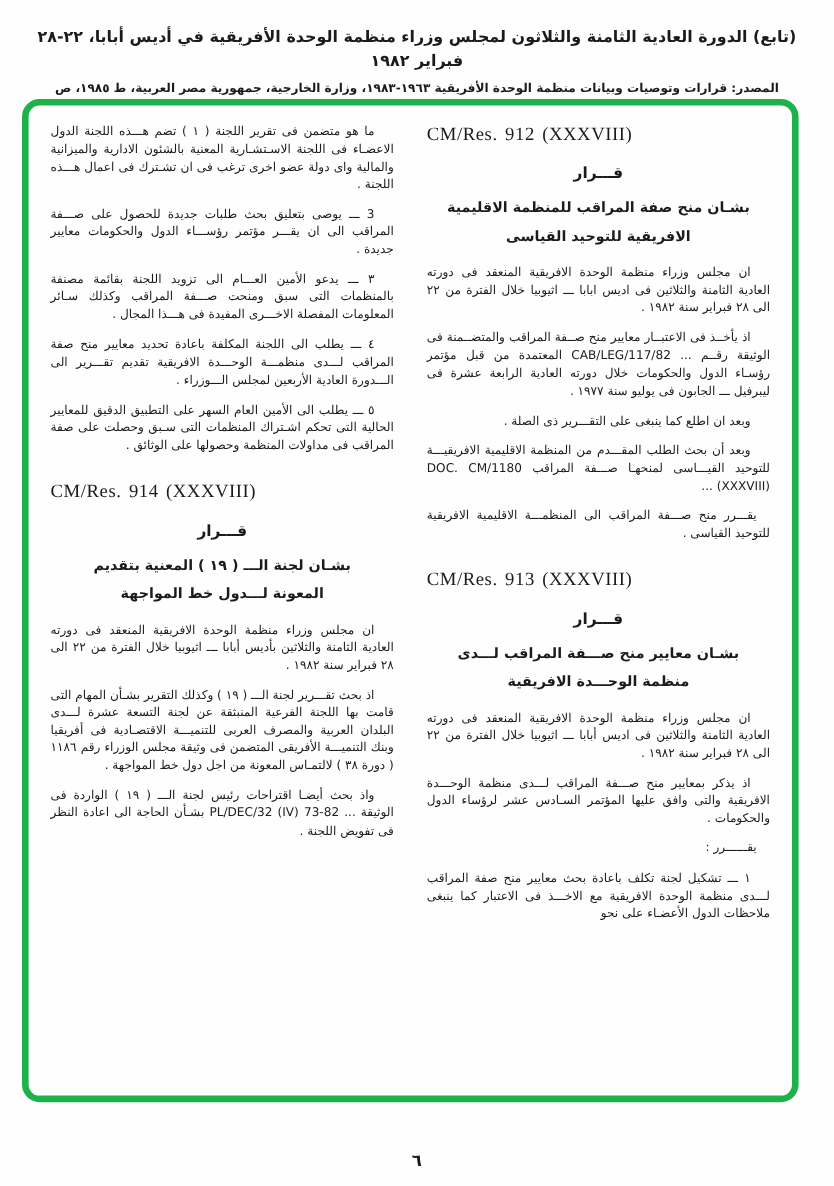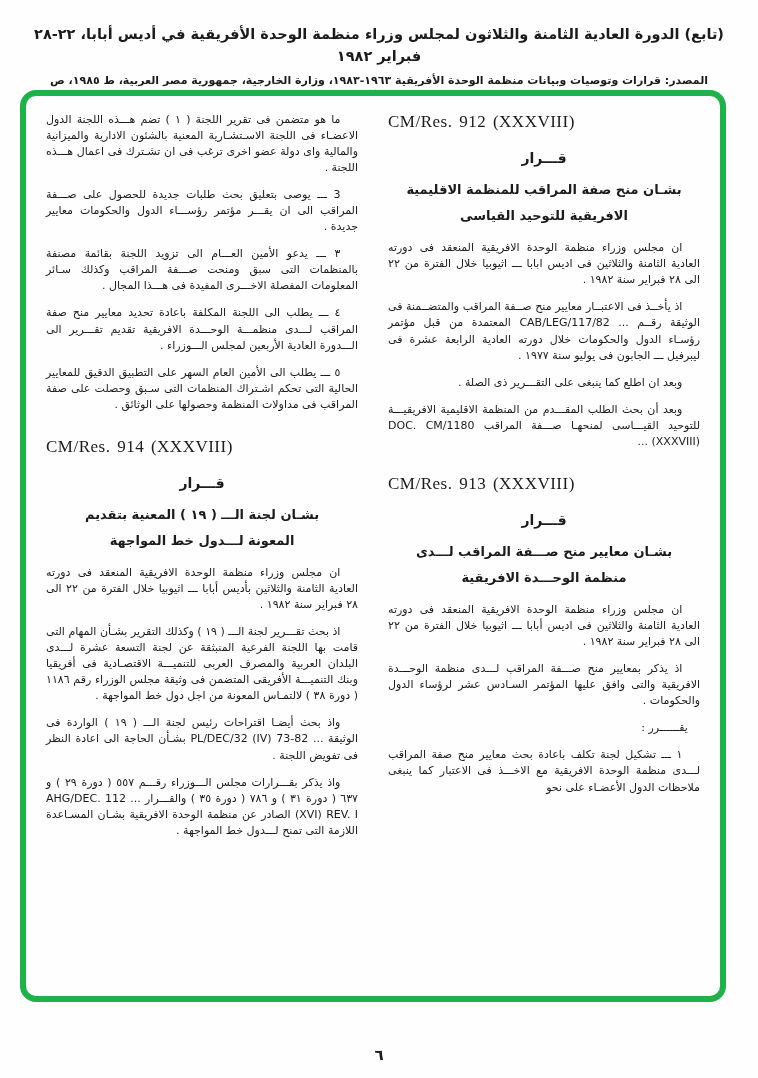--- a/index.html
+++ b/index.html
@@ -93,20 +93,21 @@
 
       <div class="col">
         <div class="ref">CM/Res. 912  (XXXVIII)</div>
         <div class="res-title">قـــرار</div>
         <div class="res-subtitle">بشـان منح صفة المراقب للمنظمة الاقليمية</div>
         <div class="res-subtitle last">الافريقية للتوحيد القياسى</div>
         <div class="para">ان مجلس وزراء منظمة الوحدة الافريقية المنعقد فى دورته العادية الثامنة والثلاثين فى اديس ابابا ـــ اثيوبيا خلال الفترة من ٢٢ الى ٢٨ فبراير سنة ١٩٨٢ .</div>
         <div class="para">اذ يأخــذ فى الاعتبــار معايير منح صــفة المراقب والمتضــمنة فى الوثيقة رقــم ... CAB/LEG/117/82 المعتمدة من قبل مؤتمر رؤسـاء الدول والحكومات خلال دورته العادية الرابعة عشرة فى ليبرفيل ـــ الجابون فى يوليو سنة ١٩٧٧ .</div>
         <div class="para">وبعد ان اطلع كما ينبغى على التقـــرير ذى الصلة .</div>
         <div class="para">وبعد أن بحث الطلب المقـــدم من المنظمة الاقليمية الافريقيـــة للتوحيد القيـــاسى لمنحهـا صـــفة المراقب DOC. CM/1180 (XXXVIII) ...</div>
+        <div class="para decide">يقـــرر منح صـــفة المراقب الى المنظمـــة الاقليمية الافريقية للتوحيد القياسى .</div>
         <div class="ref gap">CM/Res. 913  (XXXVIII)</div>
         <div class="res-title">قـــرار</div>
         <div class="res-subtitle">بشـان معايير منح صـــفة المراقب لـــدى</div>
         <div class="res-subtitle last">منظمة الوحـــدة الافريقية</div>
         <div class="para">ان مجلس وزراء منظمة الوحدة الافريقية المنعقد فى دورته العادية الثامنة والثلاثين فى اديس أبابا ـــ اثيوبيا خلال الفترة من ٢٢ الى ٢٨ فبراير سنة ١٩٨٢ .</div>
         <div class="para">اذ يذكر بمعايير منح صـــفة المراقب لـــدى منظمة الوحـــدة الافريقية والتى وافق عليها المؤتمر السـادس عشر لرؤساء الدول والحكومات .</div>
         <div class="para decide">يقــــــرر :</div>
         <div class="para">١ ـــ تشكيل لجنة تكلف باعادة بحث معايير منح صفة المراقب لـــدى منظمة الوحدة الافريقية مع الاخـــذ فى الاعتبار كما ينبغى ملاحظات الدول الأعضـاء على نحو</div>
       </div>
 
@@ -116,21 +117,20 @@
         <div class="para">٣ ـــ يدعو الأمين العـــام الى تزويد اللجنة بقائمة مصنفة بالمنظمات التى سبق ومنحت صـــفة المراقب وكذلك سـائر المعلومات المفصلة الاخـــرى المفيدة فى هـــذا المجال .</div>
         <div class="para">٤ ـــ يطلب الى اللجنة المكلفة باعادة تحديد معايير منح صفة المراقب لـــدى منظمـــة الوحـــدة الافريقية تقديم تقـــرير الى الـــدورة العادية الأربعين لمجلس الـــوزراء .</div>
         <div class="para">٥ ـــ يطلب الى الأمين العام السهر على التطبيق الدقيق للمعايير الحالية التى تحكم اشـتراك المنظمات التى سـبق وحصلت على صفة المراقب فى مداولات المنظمة وحصولها على الوثائق .</div>
         <div class="ref gap">CM/Res. 914  (XXXVIII)</div>
         <div class="res-title">قـــرار</div>
         <div class="res-subtitle">بشـان لجنة الـــ ( ١٩ ) المعنية بتقديم</div>
         <div class="res-subtitle last">المعونة لـــدول خط المواجهة</div>
         <div class="para">ان مجلس وزراء منظمة الوحدة الافريقية المنعقد فى دورته العادية الثامنة والثلاثين بأديس أبابا ـــ اثيوبيا خلال الفترة من ٢٢ الى ٢٨ فبراير سنة ١٩٨٢ .</div>
         <div class="para">اذ بحث تقـــرير لجنة الـــ ( ١٩ ) وكذلك التقرير بشـأن المهام التى قامت بها اللجنة الفرعية المنبثقة عن لجنة التسعة عشرة لـــدى البلدان العربية والمصرف العربى للتنميـــة الاقتصـادية فى أفريقيا وبنك التنميـــة الأفريقى المتضمن فى وثيقة مجلس الوزراء رقم ١١٨٦ ( دورة ٣٨ ) لالتمـاس المعونة من اجل دول خط المواجهة .</div>
         <div class="para">واذ بحث أيضـا اقتراحات رئيس لجنة الـــ ( ١٩ ) الواردة فى الوثيقة ... PL/DEC/32 (IV) 73-82 بشـأن الحاجة الى اعادة النظر فى تفويض اللجنة .</div>
-        <div class="para">واذ يذكر بقـــرارات مجلس الـــوزراء رقـــم ٥٥٧ ( دورة ٢٩ ) و ٦٣٧ ( دورة ٣١ ) و ٧٨٦ ( دورة ٣٥ ) والقـــرار ... AHG/DEC. 112 (XVI) REV. I الصادر عن منظمة الوحدة الافريقية بشـان المسـاعدة اللازمة التى تمنح لـــدول خط المواجهة .</div>
       </div>
 
     </div>
   </div>
 
   <div class="footer">
     <span class="page-number">٦</span>
   </div>
 
 </div>

